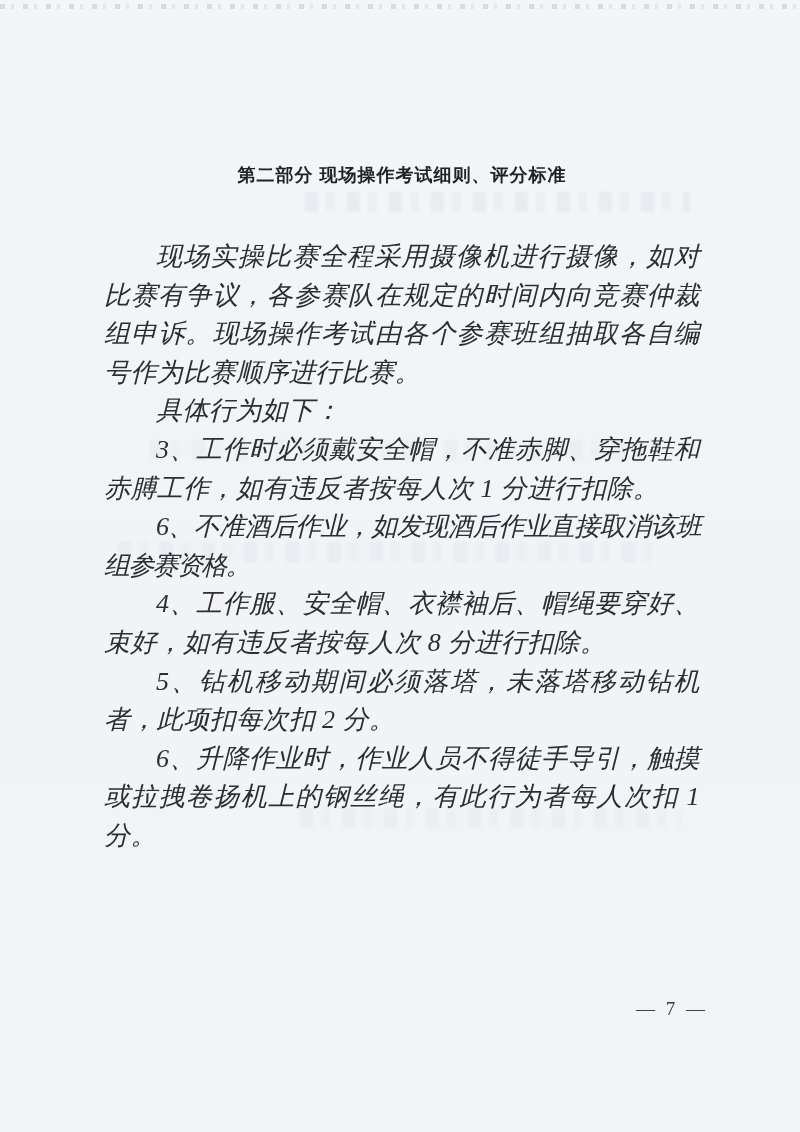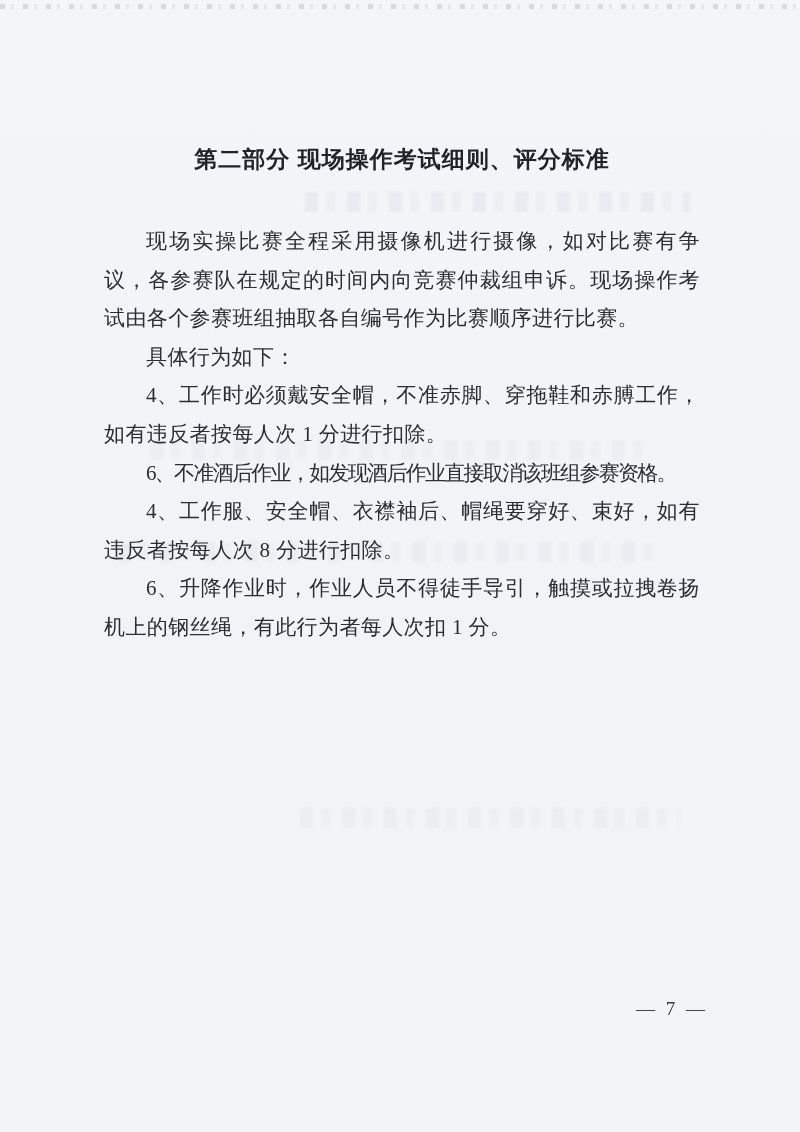--- a/index.html
+++ b/index.html
@@ -31,39 +31,40 @@
     filter:blur(1.6px); opacity:.55;
   }
   .g1 { left:305px; top:192px; width:385px; }
   .g2 { left:150px; top:440px; width:500px; opacity:.35; }
   .g3 { left:118px; top:542px; width:545px; opacity:.4; }
   .g4 { left:300px; top:808px; width:380px; opacity:.35; }
 
   .content { position:absolute; left:104px; width:596px; top:142px; }
 
   .title {
-    margin:0;
+    margin:16px;
     font-family:"Liberation Sans","DejaVu Sans",sans-serif;
     font-weight:bold;
-    font-size:23px; line-height:34px;
+    font-size:18px; line-height:34px;
     letter-spacing:1px;
     text-align:center;
     color:#222228;
   }
 
   .body { margin-top:46px; }
 
   .para, .heading {
     margin:0;
-    font-size:21px;
+    font-size:26px;
     line-height:38.6px;
     letter-spacing:.4px;
     text-indent:2em;
     text-align:justify;
     color:#2d2d33;
+    font-style:italic;
   }
 
   .heading {
     font-family:"Liberation Sans","DejaVu Sans",sans-serif;
     font-weight:bold;
     letter-spacing:1.2px;
     color:#26262c;
   }
 
   
@@ -84,21 +85,22 @@
   <div class="ghost g1"></div>
   <div class="ghost g2"></div>
   <div class="ghost g3"></div>
   <div class="ghost g4"></div>
 
   <div class="content">
     <h1 class="title">第二部分  现场操作考试细则、评分标准</h1>
     <div class="body">
       <p class="para">现场实操比赛全程采用摄像机进行摄像，如对比赛有争议，各参赛队在规定的时间内向竞赛仲裁组申诉。现场操作考试由各个参赛班组抽取各自编号作为比赛顺序进行比赛。</p>
       <p class="para">具体行为如下：</p>
-      <p class="para">4、工作时必须戴安全帽，不准赤脚、穿拖鞋和赤膊工作，如有违反者按每人次 1 分进行扣除。</p>
+      <p class="para">3、工作时必须戴安全帽，不准赤脚、穿拖鞋和赤膊工作，如有违反者按每人次 1 分进行扣除。</p>
       <p class="para tight">6、不准酒后作业，如发现酒后作业直接取消该班组参赛资格。</p>
       <p class="para">4、工作服、安全帽、衣襟袖后、帽绳要穿好、束好，如有违反者按每人次 8 分进行扣除。</p>
+      <p class="para">5、钻机移动期间必须落塔，未落塔移动钻机者，此项扣每次扣 2 分。</p>
       <p class="para">6、升降作业时，作业人员不得徒手导引，触摸或拉拽卷扬机上的钢丝绳，有此行为者每人次扣 1 分。</p>
     </div>
   </div>
 
   <div class="page-number">— 7 —</div>
 </div>
 
 </body></html>

